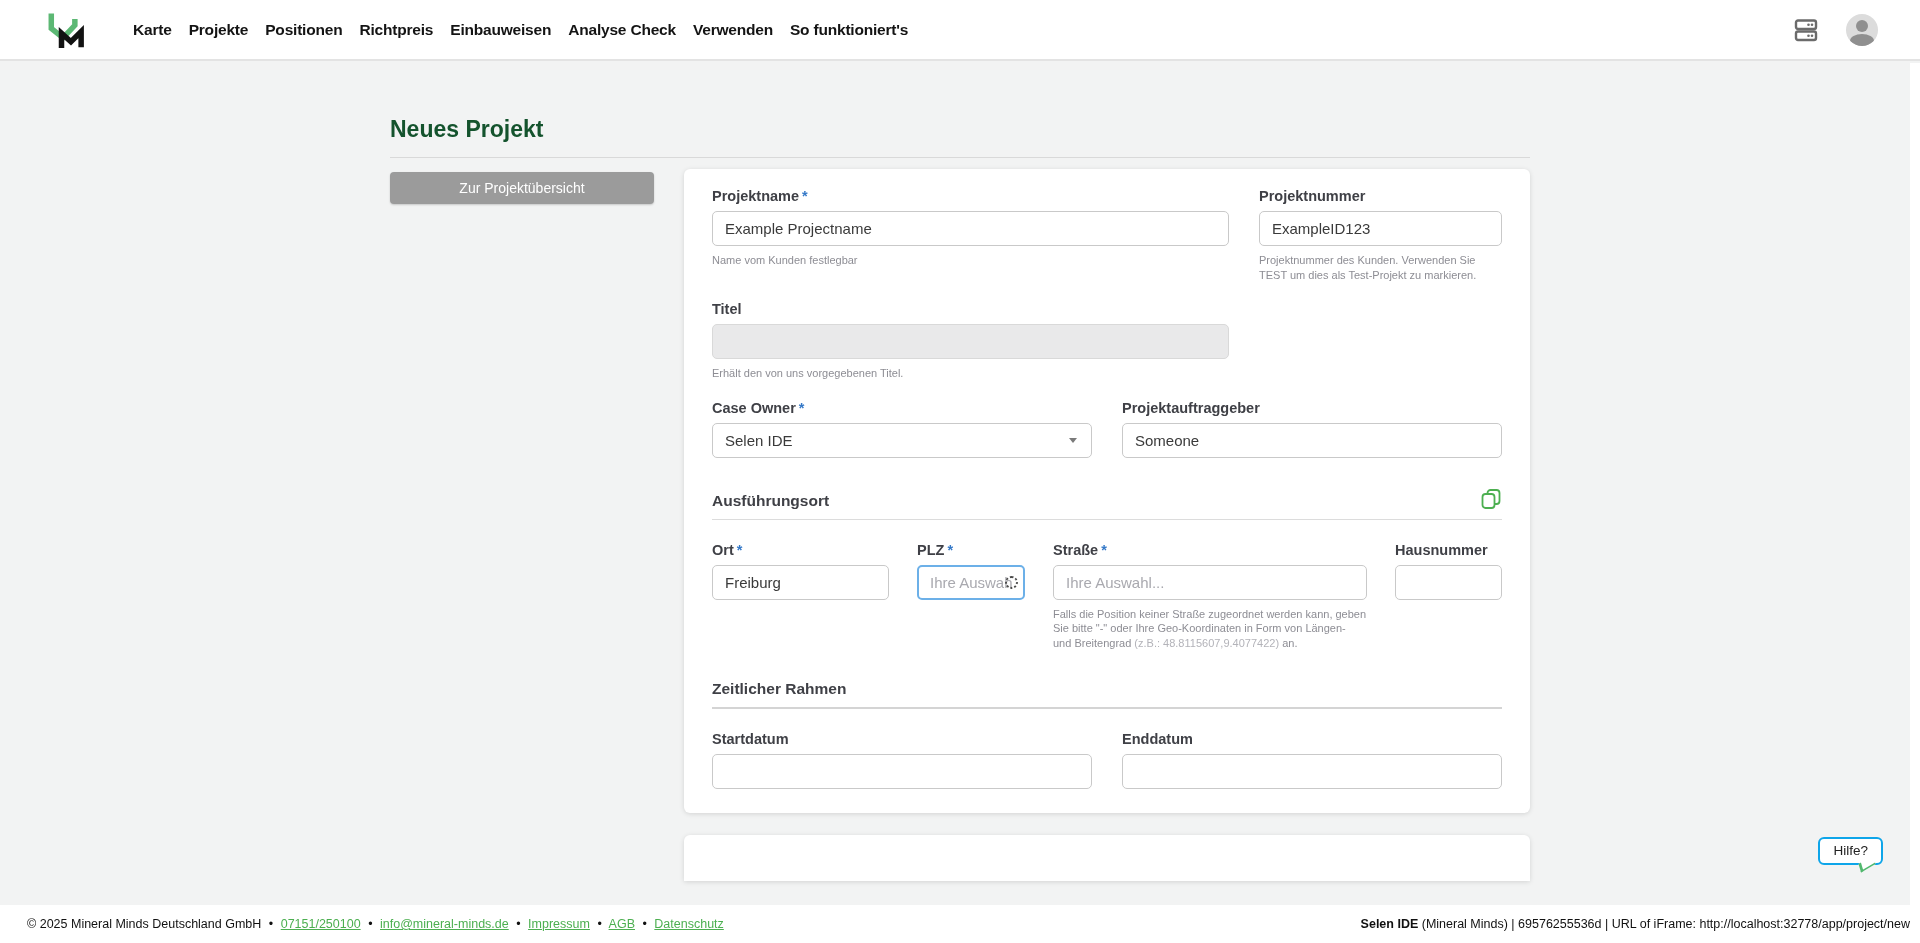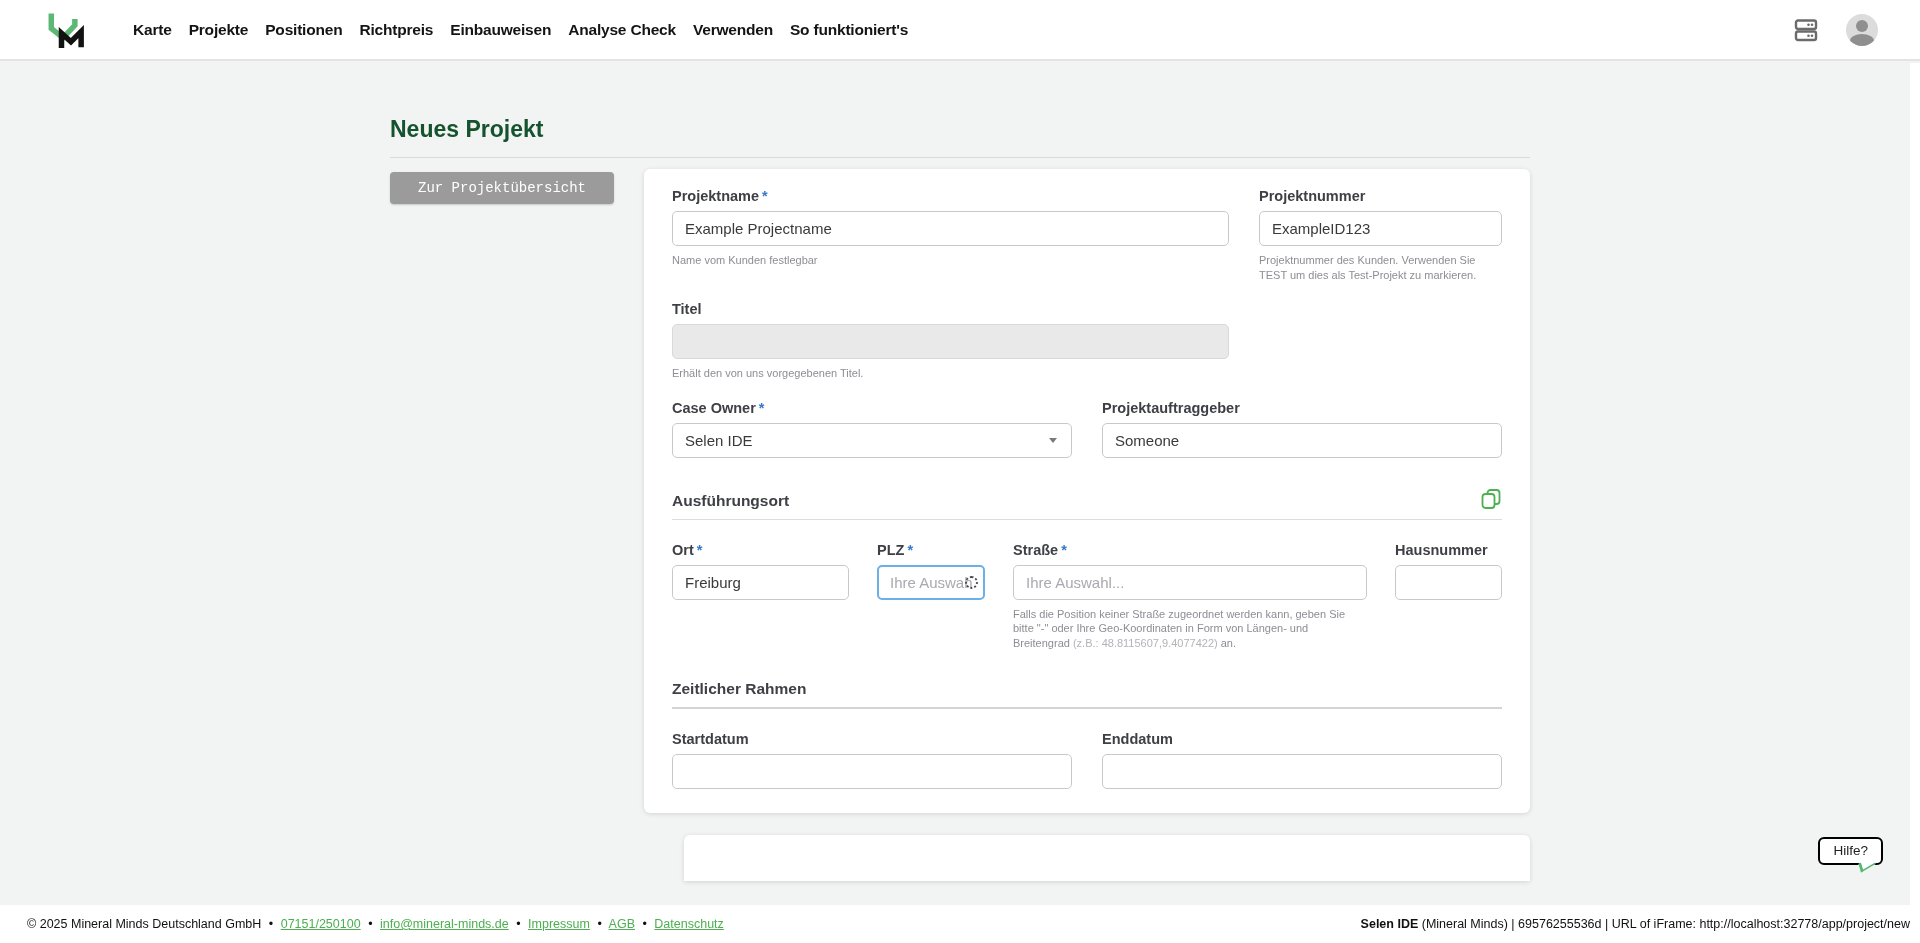--- a/index.html
+++ b/index.html
@@ -30,21 +30,21 @@
   }
   .avatar .head { position:absolute; left:10px; top:6px; width:12px; height:12px; border-radius:50%; background:#8f8f8f; }
   .avatar .body { position:absolute; left:4px; top:20px; width:24px; height:14px; border-radius:50%; background:#8f8f8f; }
   
   .scroll-track { position:absolute; top:63px; right:0; bottom:0; width:10px; background:#fff; z-index:25; }
   
   .content { width:1140px; margin:0 auto; padding-top:116px; position:relative; }
   .page-title { font-size:23px; font-weight:700; color:#14532d; }
   .title-divider { height:1px; background:#d9d9d9; margin-top:14px; }
   .layout { display:flex; margin-top:11px; align-items:flex-start; }
-  .side { width:224px; flex:0 0 auto; padding-top:3px;font-family:Liberation Mono, monospace; }
+  .side { width:264px; flex:0 0 auto; padding-top:3px; }
   .back-btn {
     width:100%; height:32px; background:#9b9b9b; color:#fff; border:none;
     border-radius:4px; font-size:14px; font-family:inherit; cursor:pointer;
     box-shadow:0 1px 2px rgba(0,0,0,.18);
   }
   
   .card {
     flex:1; margin-left:30px; background:#fff; border-radius:6px;
     box-shadow:0 1px 5px rgba(0,0,0,.13);
     padding:19px 28px 24px 28px;
@@ -83,21 +83,21 @@
   .caret { width:0; height:0; border-left:4.5px solid transparent; border-right:4.5px solid transparent; border-top:5.5px solid #7a7a7a; margin-right:2px; }
   
   .plz-wrap { position:relative; }
   .spinner {
     position:absolute; right:7px; top:11px; width:13px; height:13px;
     border:2px dotted #4a4a4a; border-radius:50%;
   }
   
   .help-btn {
     position:absolute; right:37px; bottom:78px; z-index:40;
-    background:#fff; border:2px solid #000000; border-radius:6px;
+    background:#fff; border:2px solid #0ea5e9; border-radius:6px;
     padding:4px 13px 5px; font-size:13.5px; color:#222; font-family:inherit; cursor:pointer;
   }
   .help-btn::after {
     content:""; position:absolute; right:8px; bottom:-7px; width:10px; height:10px;
     background:#fff; border-right:2px solid #52b86e; border-bottom:2px solid #52b86e;
     transform:skewX(-35deg) rotate(45deg);
   }
   
   .footer {
     position:absolute; left:0; right:0; bottom:0; height:38px; background:#fff;

